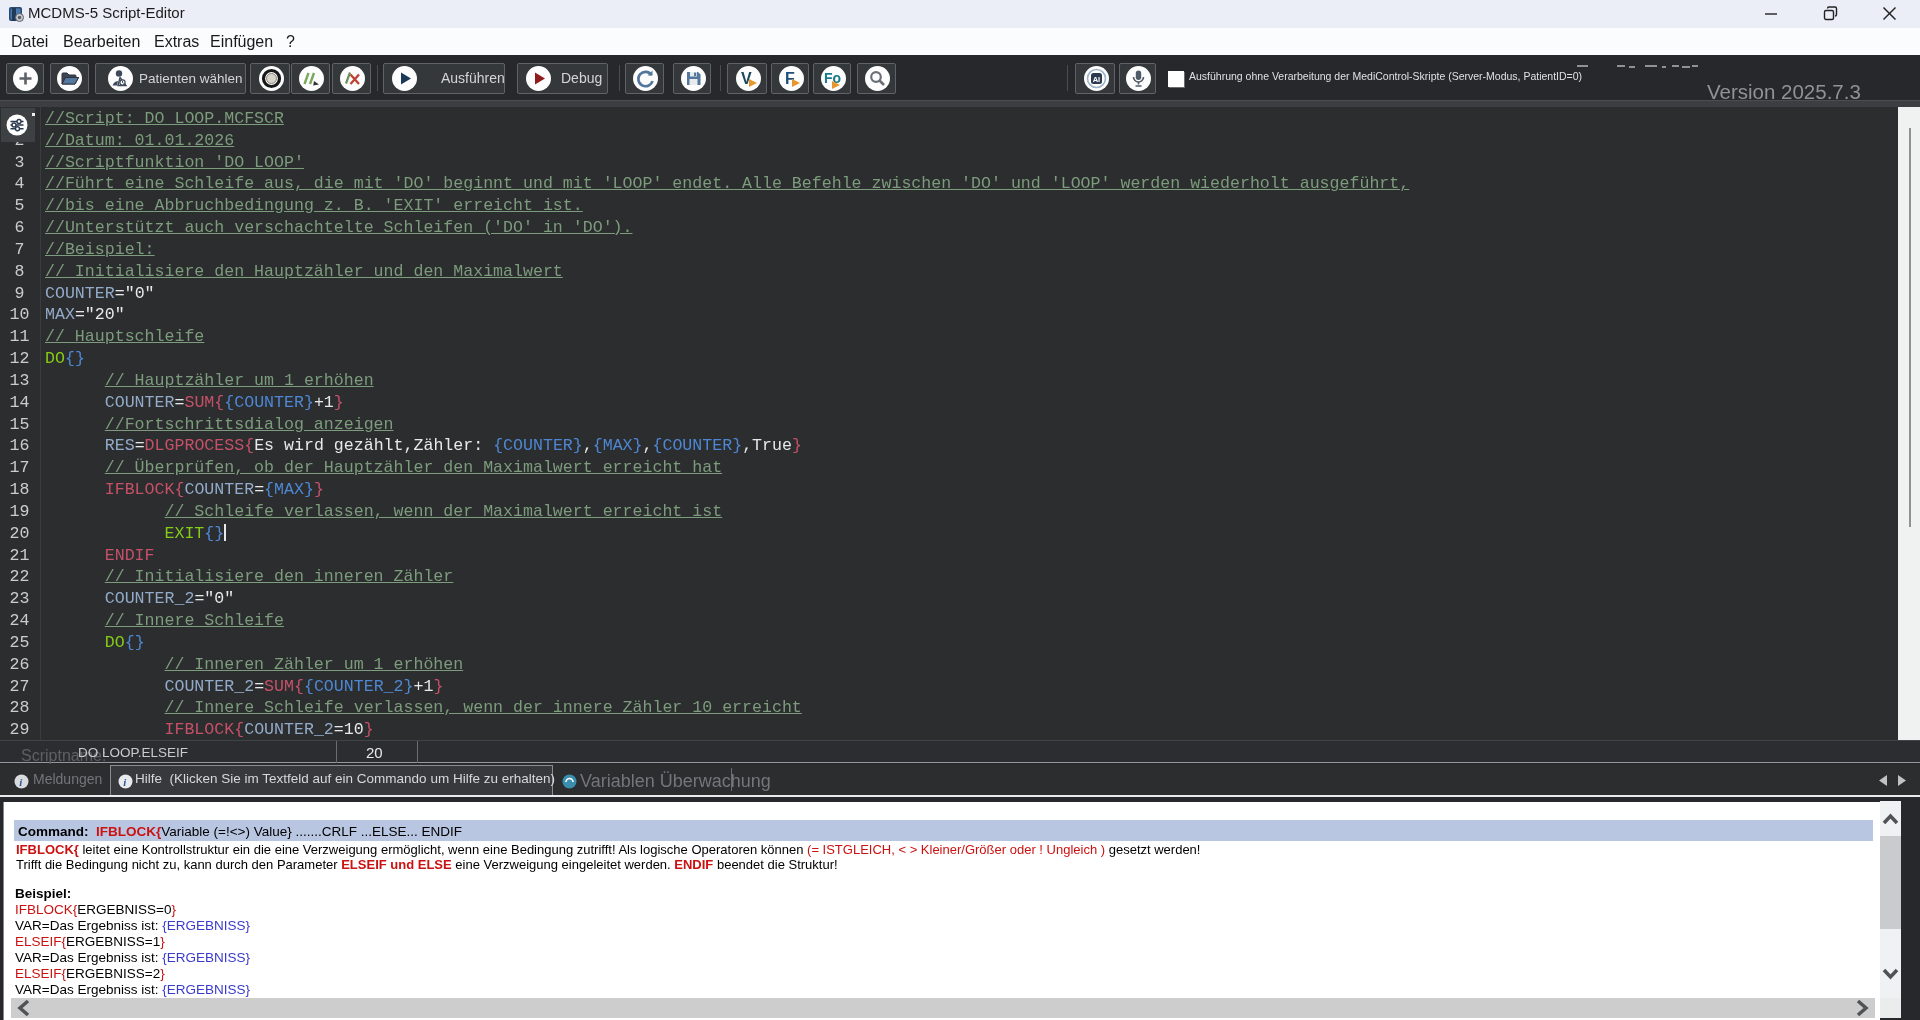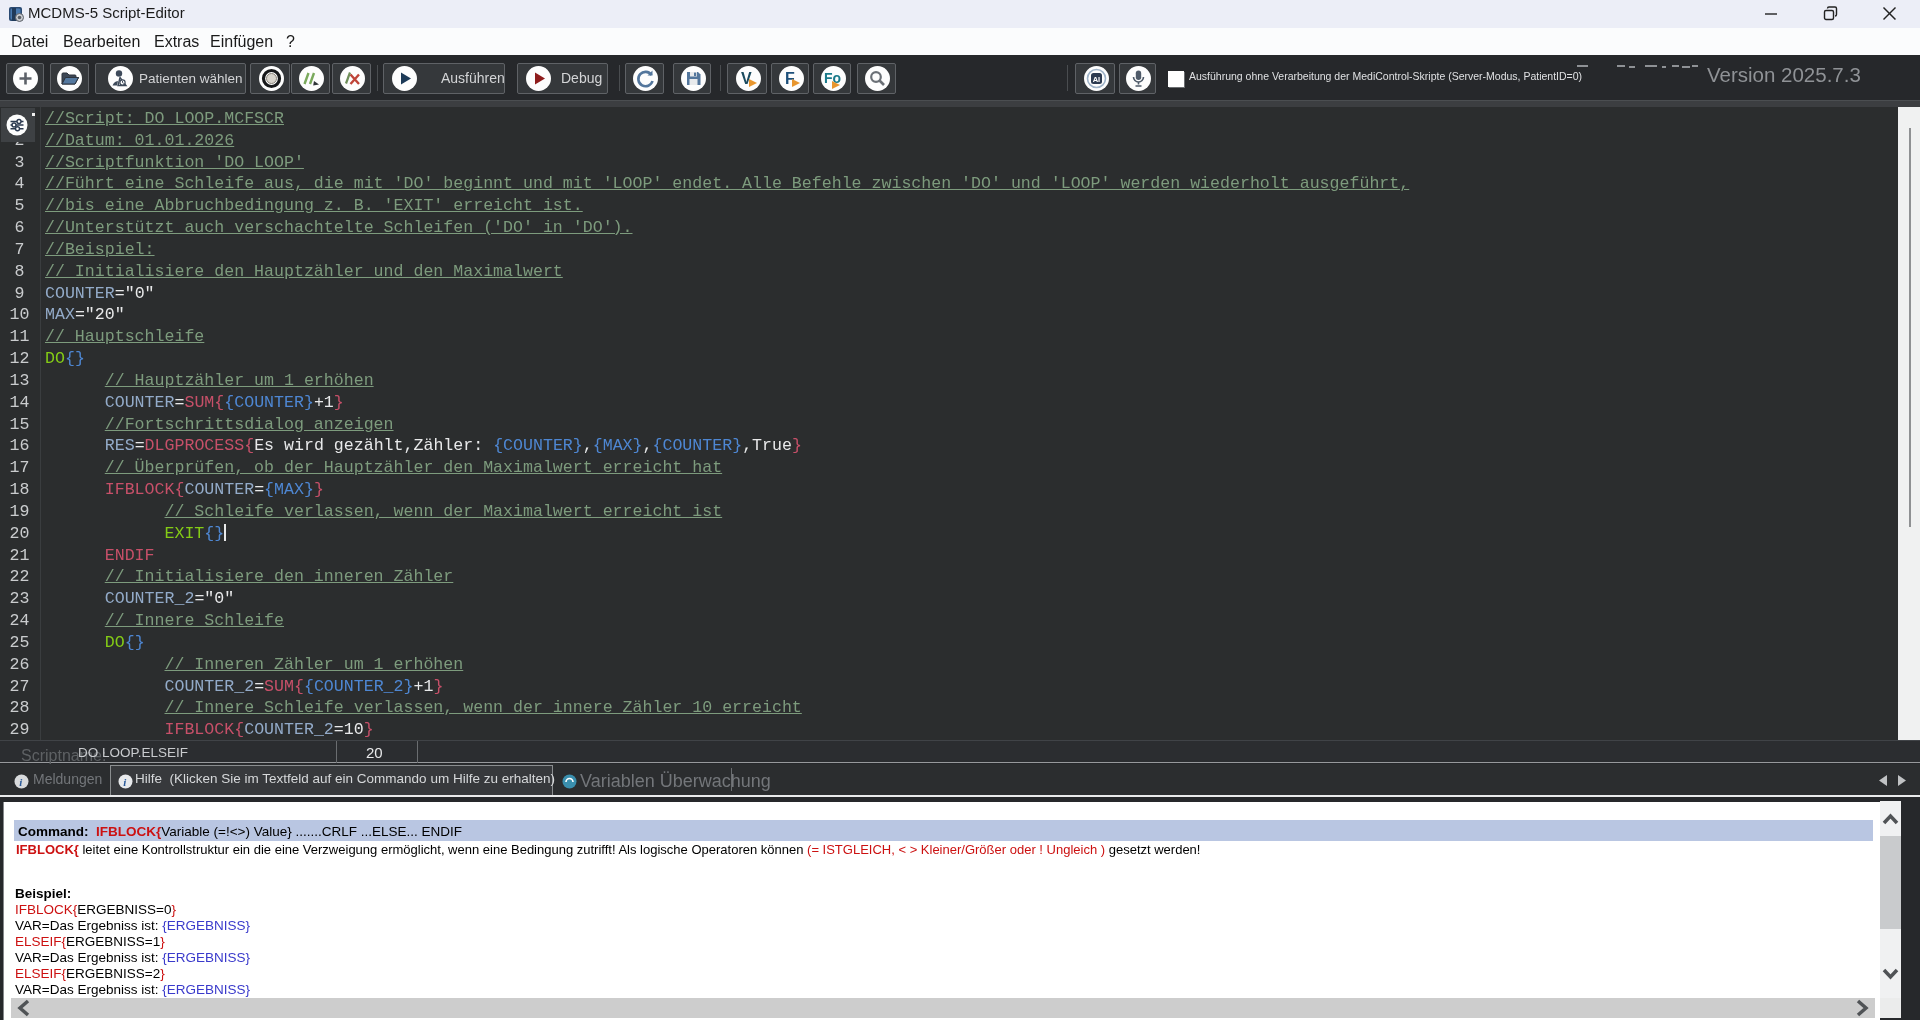--- a/index.html
+++ b/index.html
@@ -257,21 +257,21 @@
   <div class="abs" style="left:1168px;top:16px;width:16px;height:16px;background:#fff;box-shadow:1px 1px 0 #6a6d70"></div>
   <div class="abs" style="left:1189px;top:15px;font-size:10.5px;color:#dfe0e2;white-space:nowrap">Ausführung ohne Verarbeitung der MediControl-Skripte (Server-Modus, PatientID=0)</div>
   <div class="abs" style="left:1577px;top:10px;width:11px;height:2px;background:#8e9195"></div>
     <div class="abs" style="left:1617px;top:10px;width:8px;height:2px;background:#8e9195"></div>
     <div class="abs" style="left:1629px;top:11px;width:6px;height:2px;background:#8e9195"></div>
     <div class="abs" style="left:1645px;top:10px;width:12px;height:2px;background:#8e9195"></div>
     <div class="abs" style="left:1662px;top:11px;width:4px;height:2px;background:#8e9195"></div>
     <div class="abs" style="left:1672px;top:10px;width:7px;height:2px;background:#8e9195"></div>
     <div class="abs" style="left:1682px;top:11px;width:8px;height:2px;background:#8e9195"></div>
     <div class="abs" style="left:1692px;top:10px;width:6px;height:2px;background:#8e9195"></div>
-  <div class="abs" style="left:1707px;top:8px;font-size:20.5px;color:#8f9296;white-space:nowrap">Version 2025.7.3</div>
+  <div class="abs" style="left:1707px;top:25px;font-size:20.5px;color:#8f9296;white-space:nowrap">Version 2025.7.3</div>
 </div>
 <div id="groove"></div>
 
 <div id="editor">
   <div class="abs" style="left:40px;top:0;width:1px;height:633px;background:#3a3d3f"></div>
   <div id="gicon">
     <svg class="abs" style="left:5px;top:6px" width="22" height="22">
       <circle cx="11" cy="11" r="10.5" fill="#fdfdfd"></circle>
       <g stroke="#2c3a50" stroke-width="1.4">
         <path d="M4.5 7.5 h7 M14.5 7.5 h3"></path>
@@ -325,20 +325,21 @@
 </div>
 <div id="whiteline"></div>
 <div id="darkgap"></div>
 
 <div id="helparea">
   <div id="helpwhite">
     <div id="cmdline"></div>
     <div id="helpcontent">
       <div class="abs" style="left:14px;top:21.5px;font-size:13.5px"><b>Command:</b>&nbsp;&nbsp;<span class="redb">IFBLOCK{</span>Variable (=!&lt;&gt;) Value} .......CRLF ...ELSE... ENDIF</div>
       <div class="abs" style="left:12px;top:40px;font-size:13px;white-space:nowrap"><span class="redb">IFBLOCK{</span> leitet eine Kontrollstruktur ein die eine Verzweigung ermöglicht, wenn eine Bedingung zutrifft! Als logische Operatoren können <span class="red">(= ISTGLEICH, &lt; &gt; Kleiner/Größer oder ! Ungleich )</span> gesetzt werden!</div>
+      <div class="abs" style="left:12px;top:55px;font-size:13px;white-space:nowrap">Trifft die Bedingung nicht zu, kann durch den Parameter <span class="redb">ELSEIF und ELSE</span> eine Verzweigung eingeleitet werden. <span class="redb">ENDIF</span> beendet die Struktur!</div>
       <div class="abs" style="left:11px;top:84px"><b>Beispiel:</b></div>
       <div class="abs" style="left:11px;top:100px"><span class="red">IFBLOCK{</span>ERGEBNISS=0<span class="red">}</span></div>
       <div class="abs" style="left:11px;top:116px">VAR=Das Ergebniss ist: <span class="blue">{ERGEBNISS}</span></div>
       <div class="abs" style="left:11px;top:132px"><span class="red">ELSEIF{</span>ERGEBNISS=1<span class="red">}</span></div>
       <div class="abs" style="left:11px;top:148px">VAR=Das Ergebniss ist: <span class="blue">{ERGEBNISS}</span></div>
       <div class="abs" style="left:11px;top:164px"><span class="red">ELSEIF{</span>ERGEBNISS=2<span class="red">}</span></div>
       <div class="abs" style="left:11px;top:180px">VAR=Das Ergebniss ist: <span class="blue">{ERGEBNISS}</span></div>
     </div>
   </div>
   <div id="vscroll">

